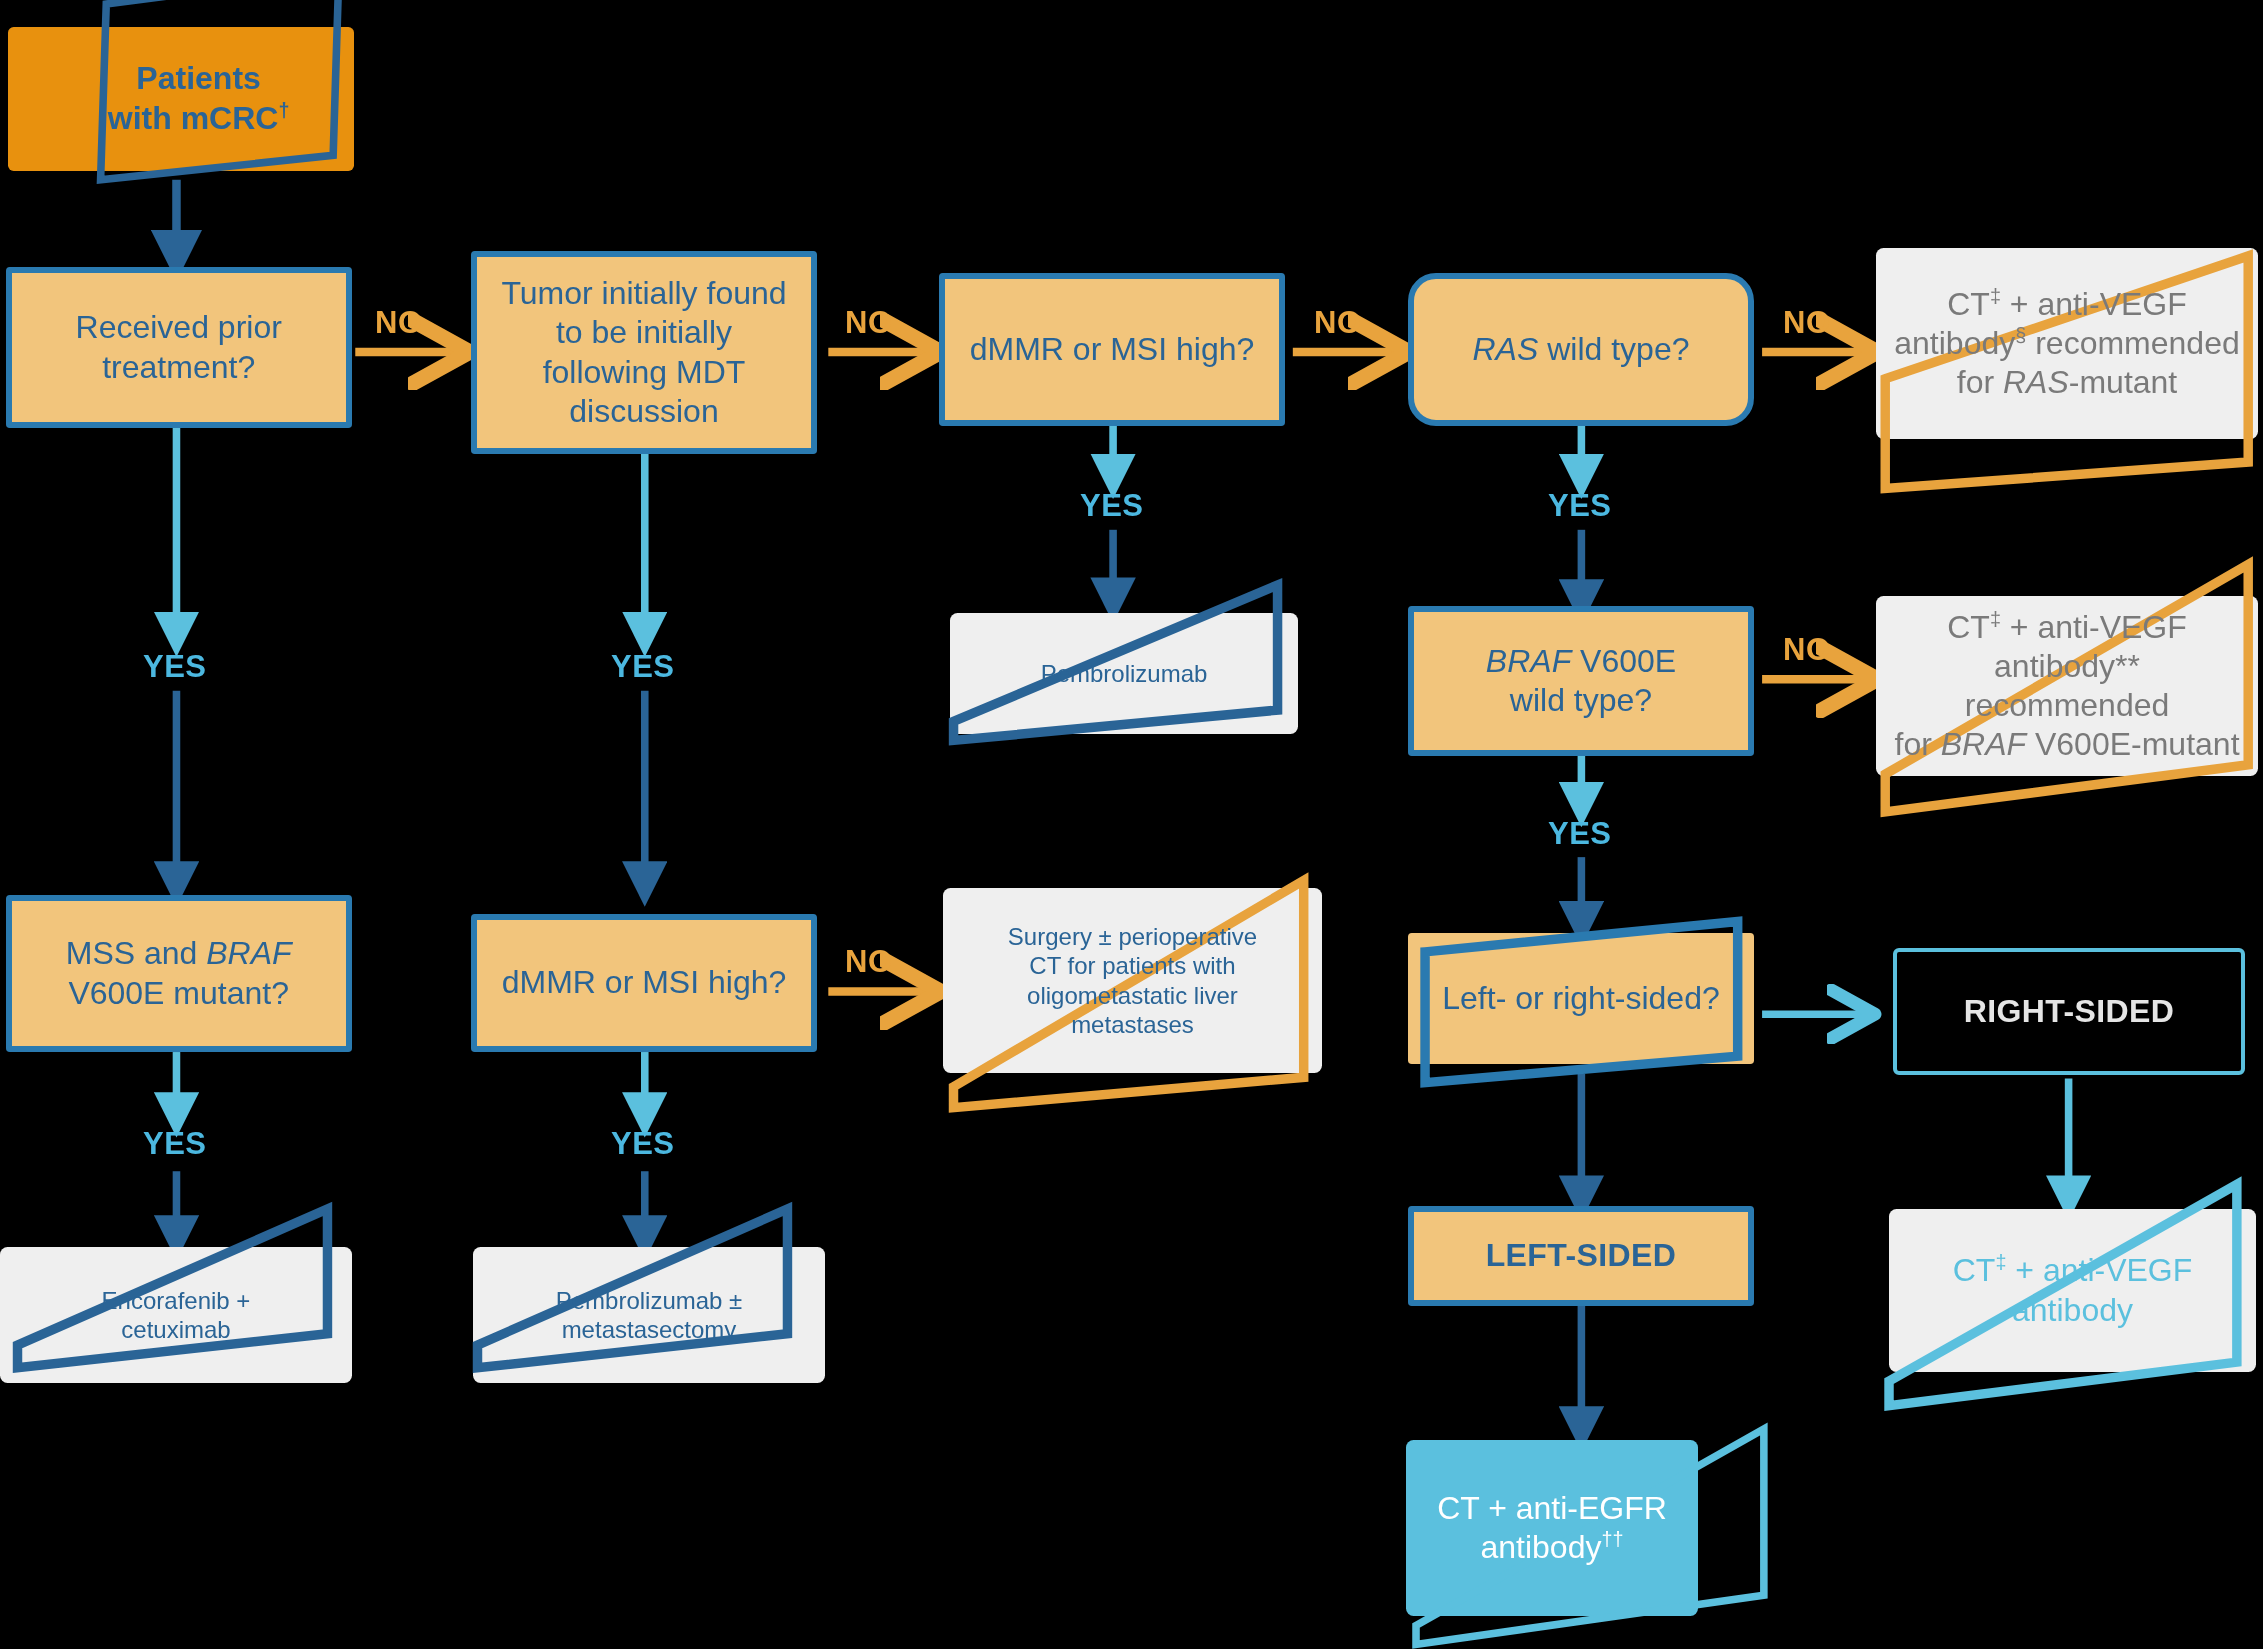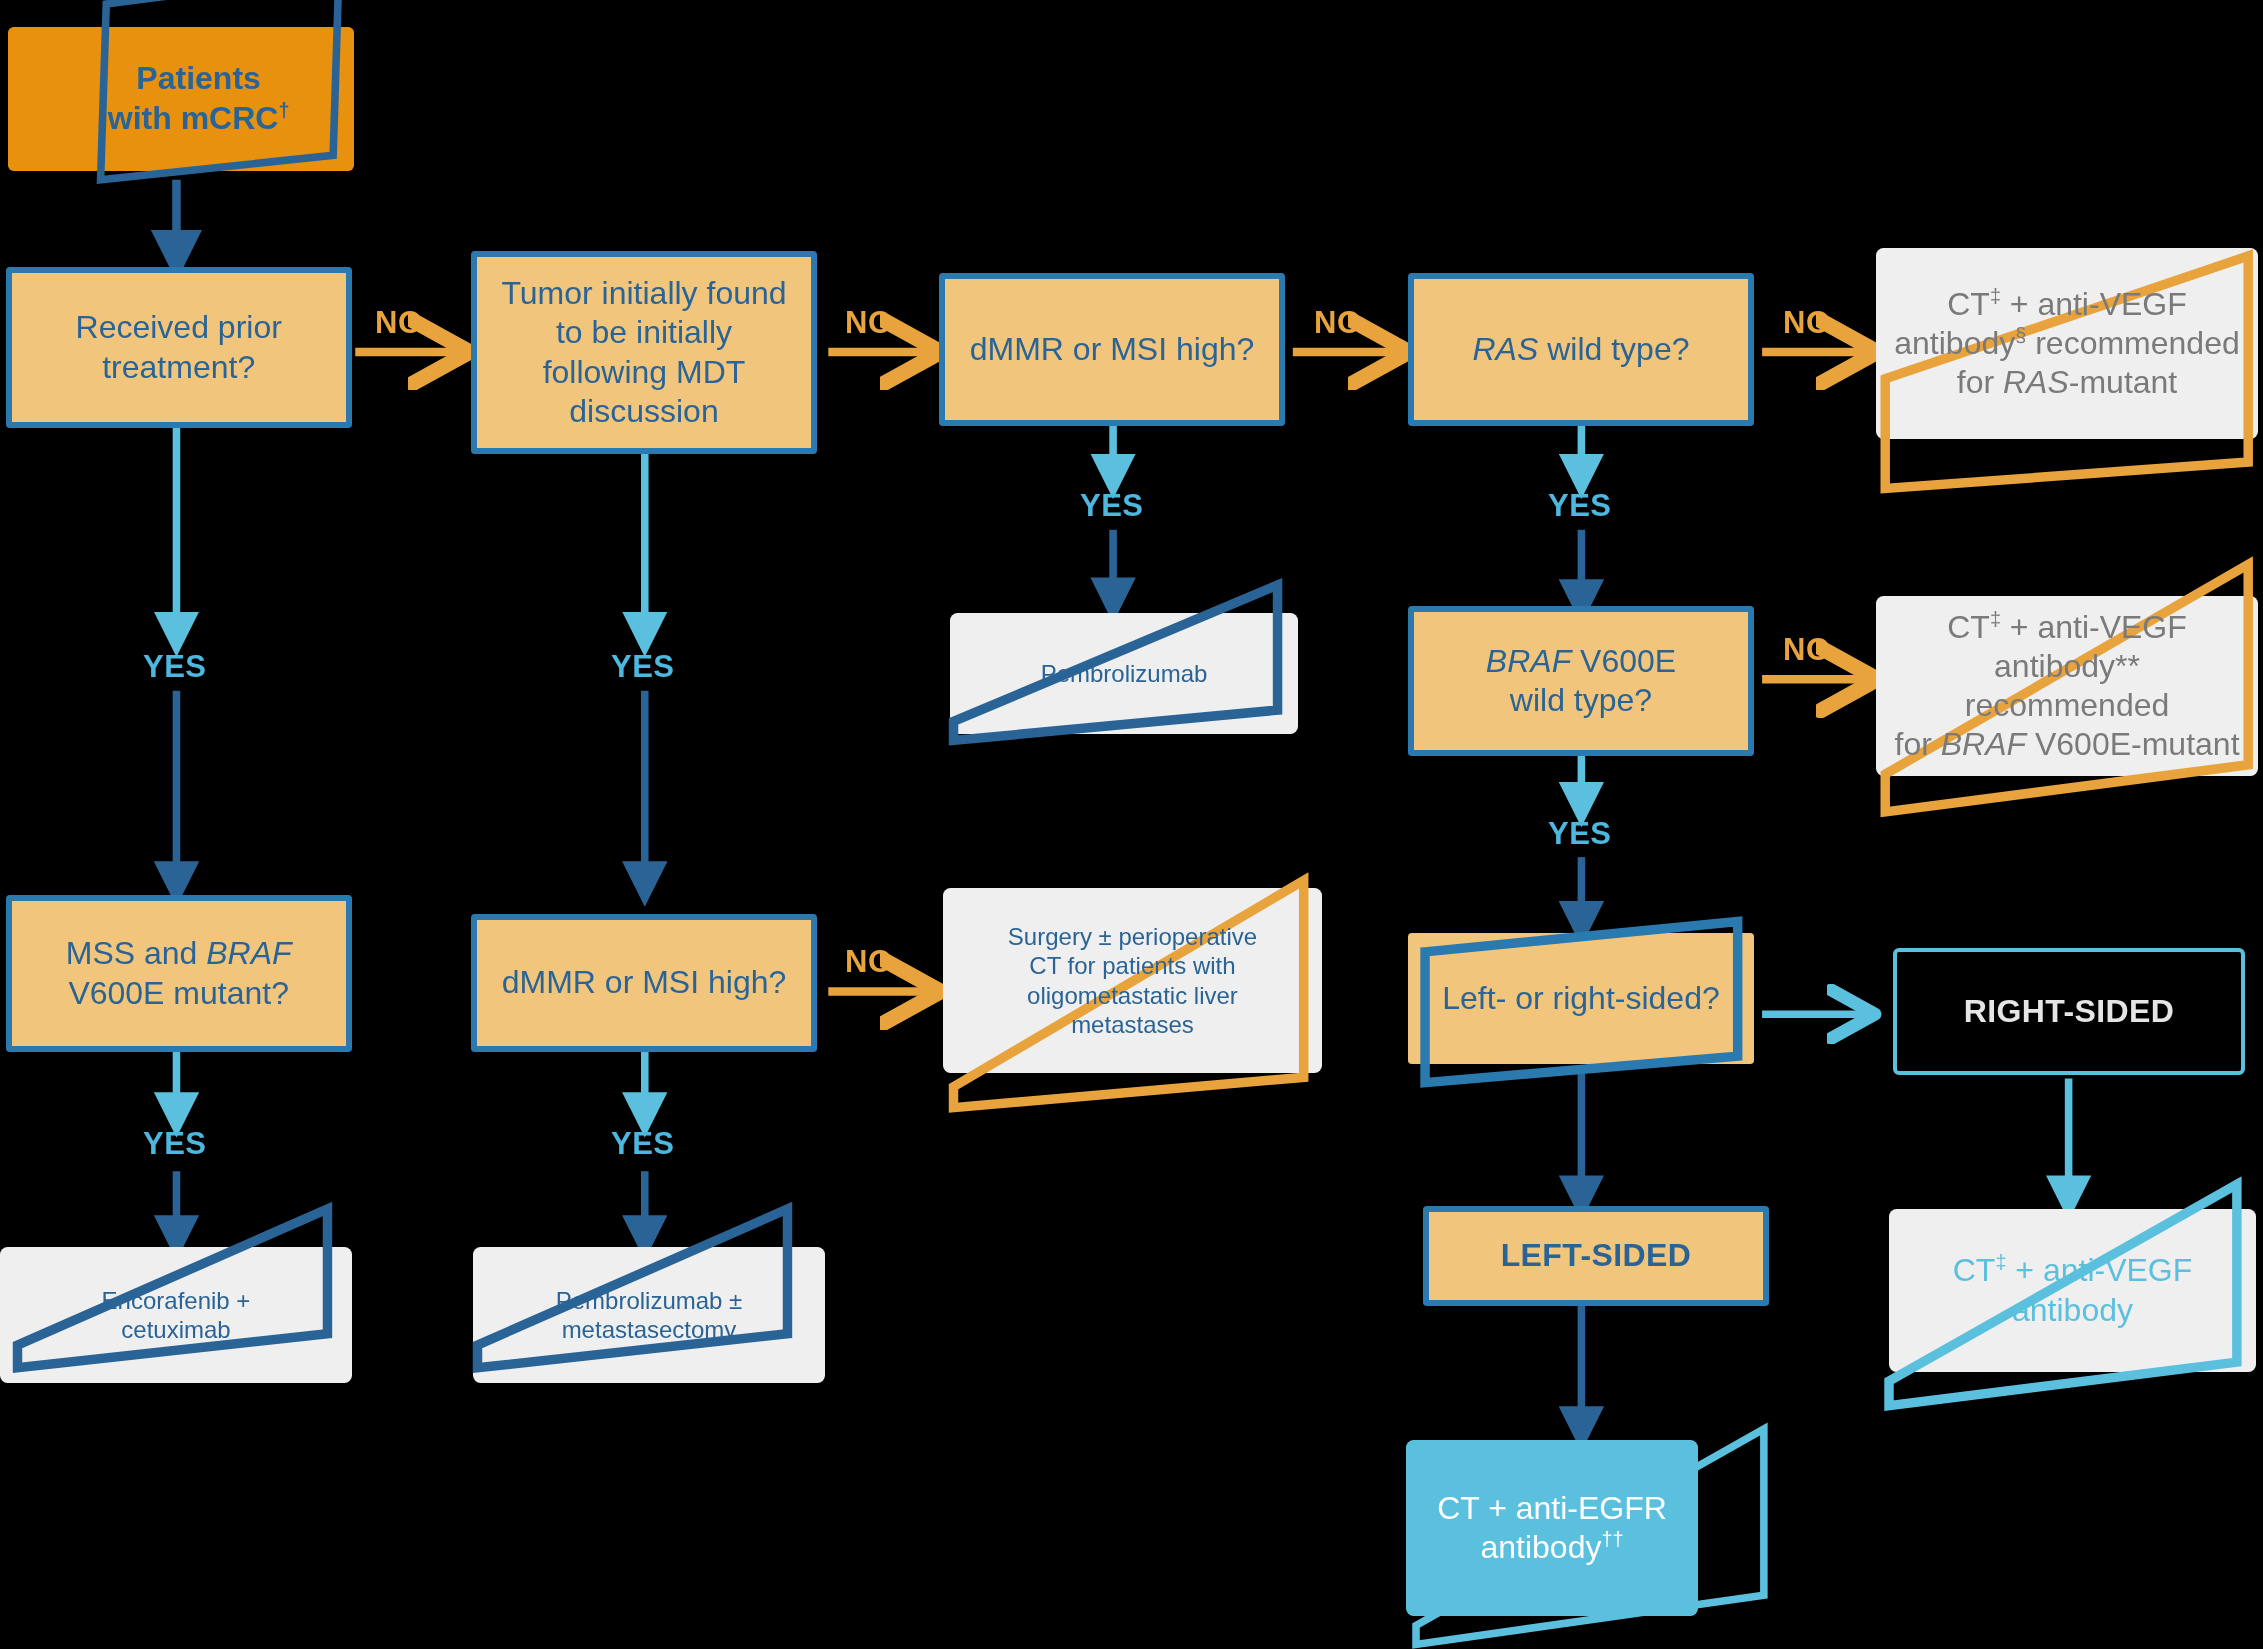--- a/index.html
+++ b/index.html
@@ -228,21 +228,21 @@
       <span>to be initially</span><br>
       <span>following MDT</span><br>
       <span>discussion</span>
     </div>
   </div>
 
   <div class="node decision" style="left:939px;top:273px;width:346px;height:153px;">
     <div class="txt"><span>dMMR or MSI high?</span></div>
   </div>
 
-  <div class="node decision" style="left:1408px;top:273px;width:346px;height:153px;">
+  <div class="node decision" style="left:1408px;top:273px;width:346px;height:153px;border-radius:28px;">
     <div class="txt">
       <span class="it">RAS</span><span> wild type?</span>
     </div>
   </div>
 
   <div class="node grey-muted" style="left:1876px;top:248px;width:382px;height:191px;">
     <div class="txt">
       <span>CT</span><sup>‡</sup><span> + anti-VEGF</span><br>
       <span>antibody</span><sup>§</sup><span> recommended</span><br>
       <span>for </span><span class="it">RAS</span><span>-mutant</span>
@@ -303,21 +303,21 @@
     </div>
   </div>
 
   <div class="node grey" style="left:473px;top:1247px;width:352px;height:136px;">
     <div class="txt">
       <span>Pembrolizumab ±</span><br>
       <span>metastasectomy</span>
     </div>
   </div>
 
-  <div class="node decision sided" style="left:1408px;top:1206px;width:346px;height:100px;margin-left:15px;">
+  <div class="node decision sided" style="left:1408px;top:1206px;width:346px;height:100px;">
     <div class="txt"><span>LEFT-SIDED</span></div>
   </div>
 
   <div class="node grey-cyan" style="left:1889px;top:1209px;width:367px;height:163px;">
     <div class="txt">
       <span>CT</span><sup>‡</sup><span> + anti-VEGF</span><br>
       <span>antibody</span>
     </div>
   </div>
 

